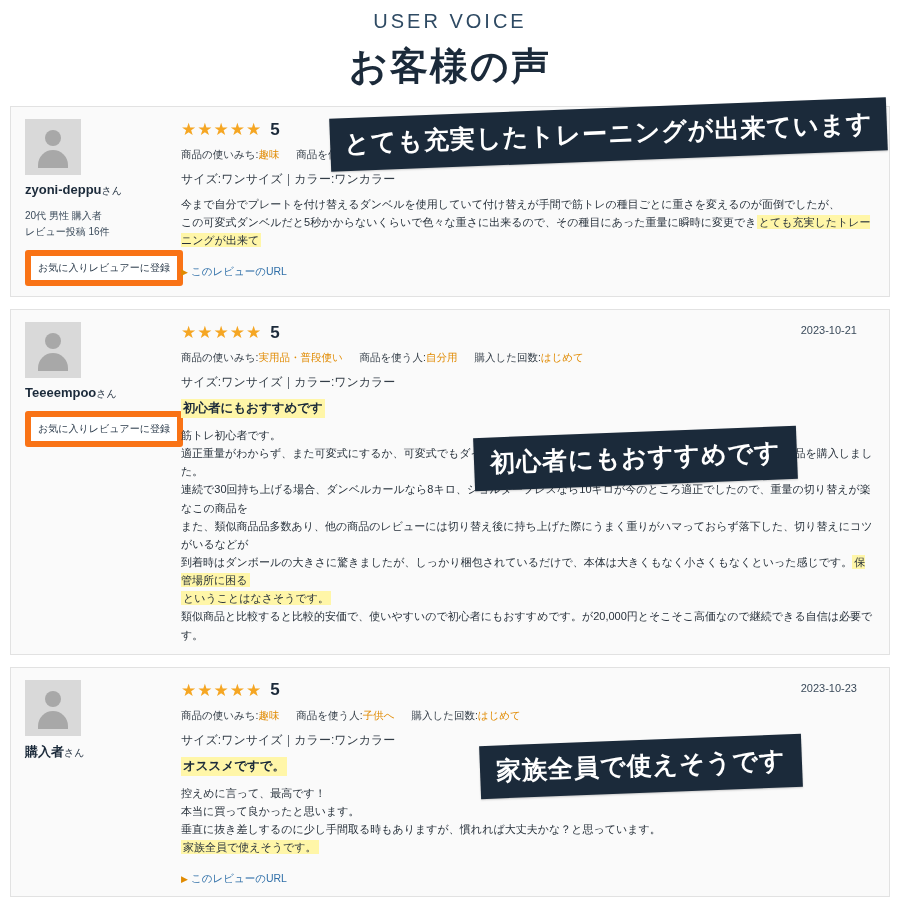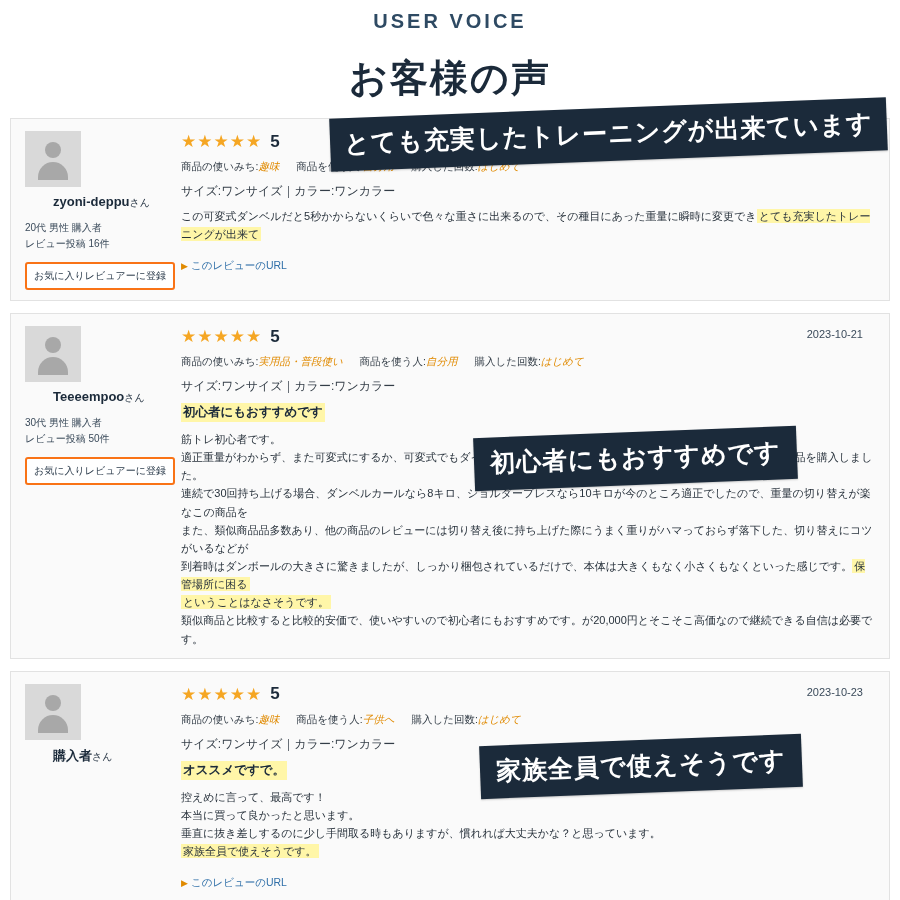--- a/index.html
+++ b/index.html
@@ -18,27 +18,27 @@
 
   
   .header {
     text-align: center;
     padding-top: 10px;
   }
   .header .eyebrow {
     font-size: 20px;
     letter-spacing: 3px;
     color: #2e4a63;
-    font-weight: 700;
+    font-weight: 400;
   }
   .header .title {
     font-size: 38px;
     font-weight: bold;
     color: #1b2a3a;
-    margin-top: 20px;
+    margin-top: 8px;
     letter-spacing: 2px;
   }
 
   
   .cards {
     margin: 14px 10px 0 10px;
   }
   .card {
     position: relative;
     background: #fafafa;
@@ -77,34 +77,33 @@
     width: 30px; height: 18px;
     border-radius: 15px 15px 0 0;
     background: #a8a8a8;
     transform: translateX(-50%);
   }
   .uname {
     font-size: 13px;
     font-weight: bold;
     color: #1b2a3a;
     margin-bottom: 10px;
-    margin-left: 28px;
   }
   .uname .san { font-size: 10px; font-weight: normal; }
   .umeta {
     font-size: 10px;
     color: #3a4a5a;
     line-height: 1.6;
     margin-bottom: 10px;
   }
   .fav-btn {
     display: inline-block;
     font-size: 10px;
     color: #2b3b4b;
-    border: 2px solid #f97316;
+    border: 6px solid #f97316;
     background: #ffffff;
     border-radius: 3px;
     padding: 5px 7px;
     white-space: nowrap;
   }
 
   
   .body { flex: 1 1 auto; position: relative; padding-left: 4px; }
 
   .rating-row {
@@ -118,33 +117,33 @@
     font-size: 17px;
     letter-spacing: 1px;
   }
   .score {
     font-size: 17px;
     font-weight: bold;
     color: #1b2a3a;
   }
   .date {
     position: absolute;
-    right: 12px;
+    right: 18px;
     top: 2px;
     font-size: 11px;
     color: #3a4a5a;
   }
 
   .attrs {
     font-size: 10.5px;
     color: #333d47;
     margin-bottom: 9px;
   }
   .attrs .grp { margin-right: 14px; white-space: nowrap; }
-  .attrs .val { color: #e08a00; font-style: italic; }
+  .attrs .val { color: #e08a00; }
 
   .variant {
     font-size: 12px;
     color: #333d47;
     margin-bottom: 7px;
   }
   .hl {
     background: #fff6a8;
     padding: 1px 2px;
   }
@@ -231,35 +230,32 @@
           <span class="stars">★★★★★</span>
           <span class="score">5</span>
         </div>
         <div class="attrs">
           <span class="grp"><span>商品の使いみち:</span><span class="val">趣味</span></span>
           <span class="grp"><span>商品を使う人:</span><span class="val">自分用</span></span>
           <span class="grp"><span>購入した回数:</span><span class="val">はじめて</span></span>
         </div>
         <div class="variant">サイズ:ワンサイズ｜カラー:ワンカラー</div>
         <div class="text">
+          <p>今まで自分でプレートを付け替えるダンベルを使用していて付け替えが手間で筋トレの種目ごとに重さを変えるのが面倒でしたが、</p>
           <p><span>この可変式ダンベルだと5秒かからないくらいで色々な重さに出来るので、その種目にあった重量に瞬時に変更でき</span><span class="hl">とても充実したトレーニングが出来て</span></p>
         </div>
         <div class="url-link"><span class="tri">▶</span><span>このレビューのURL</span></div>
       </div>
     </div>
 
     <div class="card">
       <div class="who">
         <div class="avatar"></div>
         <div class="uname">
           <span>Teeeempoo</span><span class="san">さん</span>
-        </div>
-        <div class="umeta">
-          <div>30代 男性  購入者</div>
-          <div>レビュー投稿  50件</div>
         </div>
         <div class="fav-btn">お気に入りレビュアーに登録</div>
       </div>
 
       <div class="body">
         <div class="date">2023-10-21</div>
         <div class="rating-row">
           <span class="stars">★★★★★</span>
           <span class="score">5</span>
         </div>

